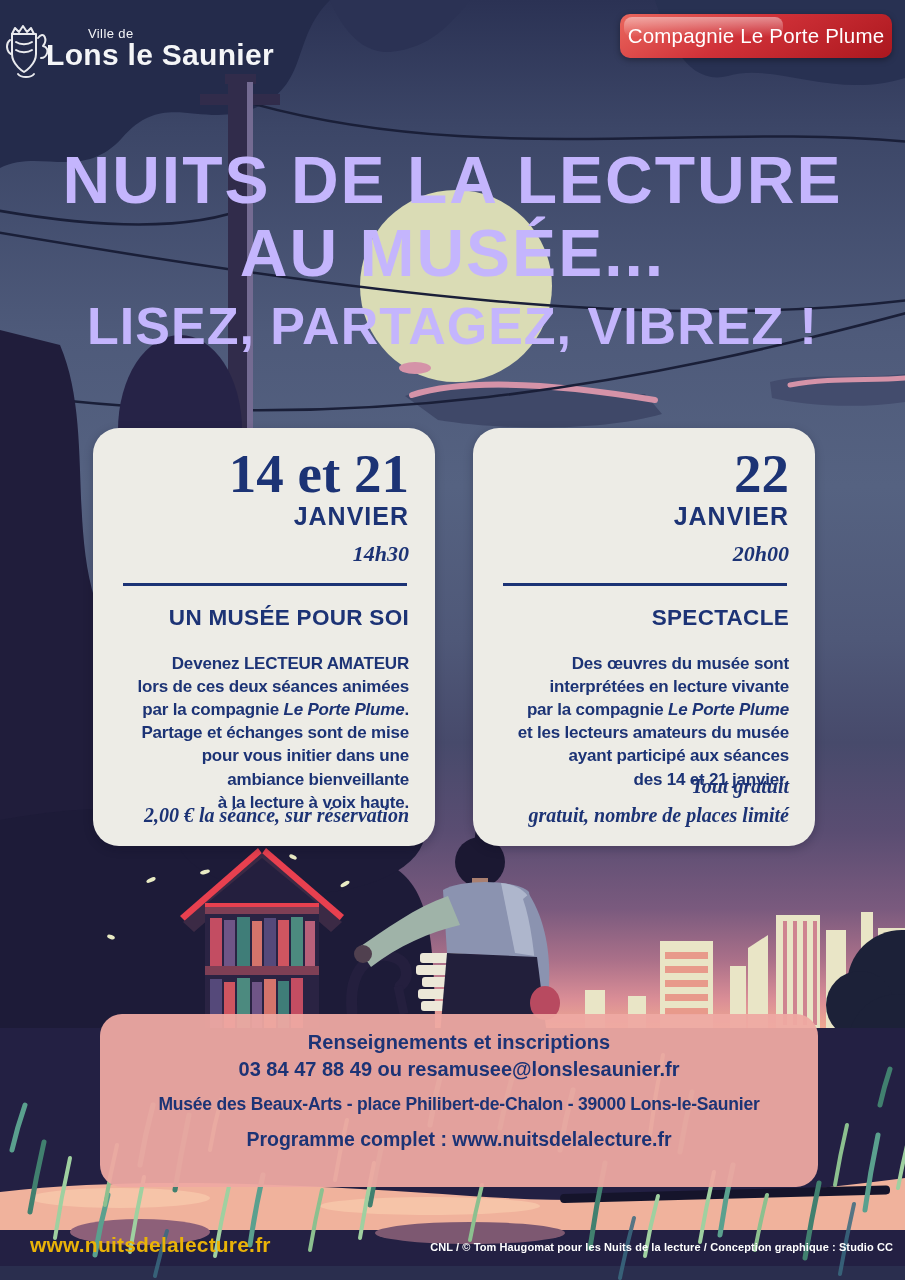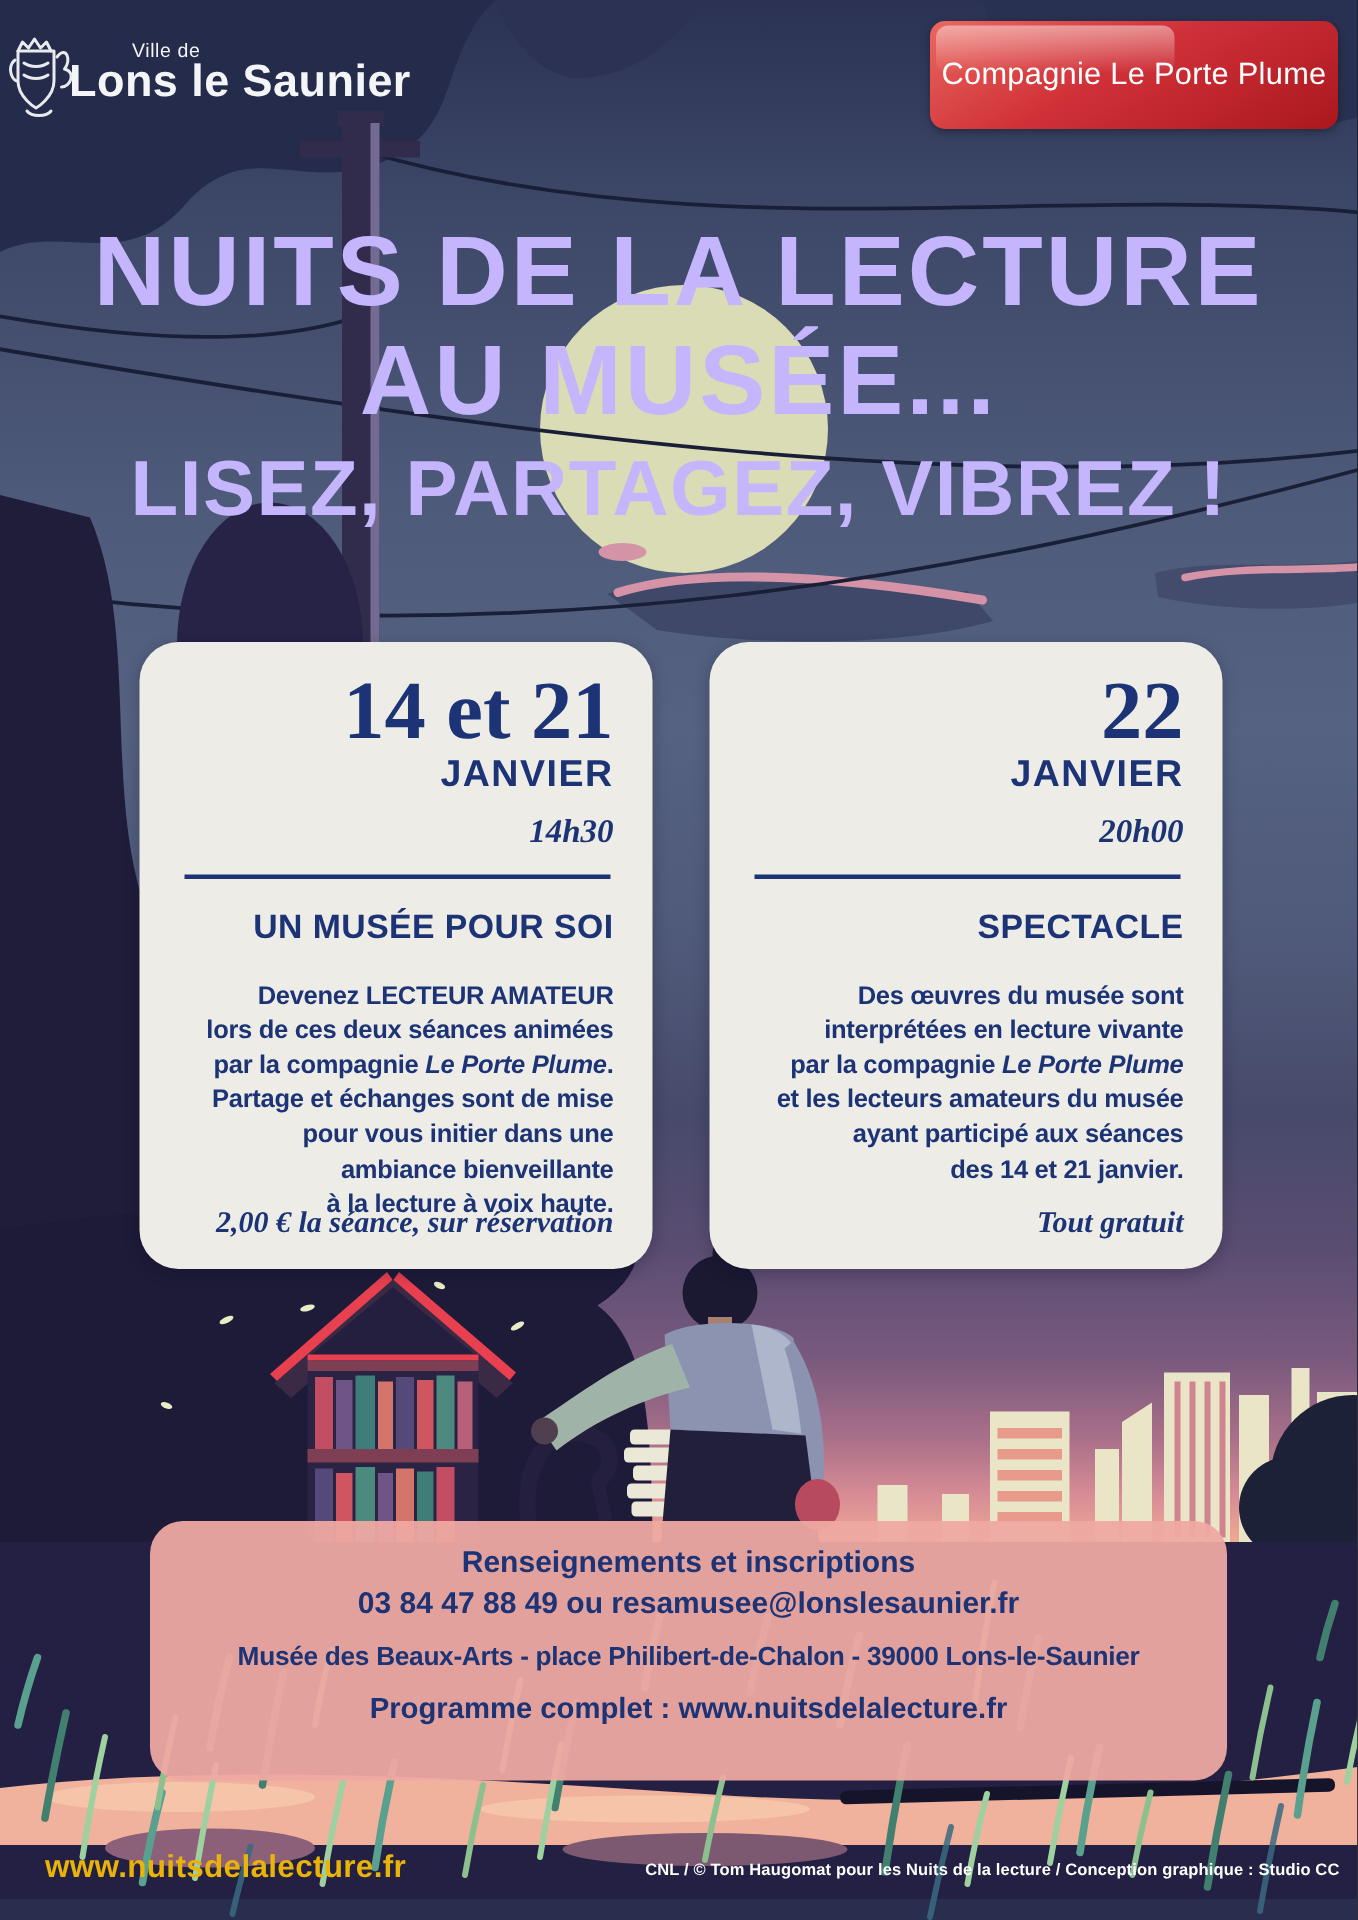--- a/index.html
+++ b/index.html
@@ -15,21 +15,21 @@
       #474a6b 58%,#5a4d72 65%,#7a5a7e 71%,#aa7089 75%,#d98d96 78%,
       #efa992 80.3%,#efa992 100%);}
   .moon{position:absolute;left:360px;top:190px;width:192px;height:192px;
     border-radius:50%;background:#dadcb5;}
   .scene{position:absolute;inset:0;}
   
   .logo{position:absolute;left:0;top:10px;color:#f4f5f7;z-index:20;}
   .crest{position:absolute;left:2px;top:8px;}
   .ville{position:absolute;left:58px;top:16px;font-size:13px;font-weight:400;letter-spacing:.4px;white-space:nowrap;margin-left:30px;}
   .lons{position:absolute;left:46px;top:28px;font-size:30px;font-weight:600;letter-spacing:.3px;white-space:nowrap;}
-  .badge{position:absolute;left:620px;top:14px;width:272px;height:72px;z-index:20;
+  .badge{position:absolute;left:620px;top:14px;width:272px;height:44px;z-index:20;
     border-radius:10px;background:linear-gradient(150deg,#ea675e 0%,#d03138 45%,#ab171e 100%);
     display:flex;align-items:center;justify-content:center;
     color:#fff;font-size:20.5px;letter-spacing:.2px;box-shadow:0 2px 6px rgba(0,0,0,.35);}
   .badge::before{content:"";position:absolute;left:4px;top:3px;right:40%;height:45%;
     border-radius:8px;background:linear-gradient(180deg,rgba(255,255,255,.45),rgba(255,255,255,0));}
   .badge span{position:relative;}
   
   .title{position:absolute;top:144px;left:0;width:100%;text-align:center;z-index:15;
     color:#c4b5fd;font-weight:800;line-height:1;}
   .title .t1,.title .t2{font-size:66px;letter-spacing:2px;line-height:73px;}
@@ -316,20 +316,21 @@
     <div class="body">
       <div>Des œuvres du musée sont</div>
       <div>interprétées en lecture vivante</div>
       <div><span>par la compagnie </span><span class="it">Le Porte Plume</span><span></span></div>
       <div>et les lecteurs amateurs du musée</div>
       <div>ayant participé aux séances</div>
       <div>des 14 et 21 janvier.</div>
     </div>
     <div class="foot">
       <div>Tout gratuit</div>
+      <div>gratuit, nombre de places limité</div>
     </div>
   </div>
 
   <div class="infobox">
     <div class="l1">Renseignements et inscriptions</div>
     <div class="l2">03 84 47 88 49 ou resamusee@lonslesaunier.fr</div>
     <div class="l3">Musée des Beaux-Arts - place Philibert-de-Chalon - 39000 Lons-le-Saunier</div>
     <div class="l4">Programme complet : www.nuitsdelalecture.fr</div>
   </div>
 

